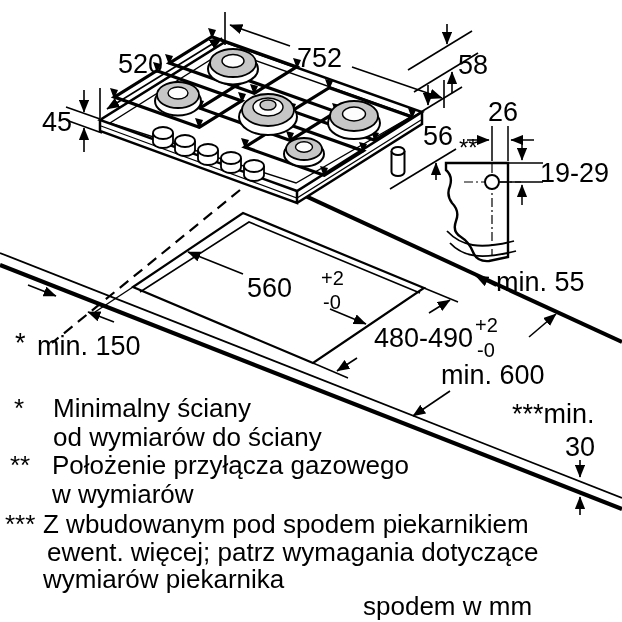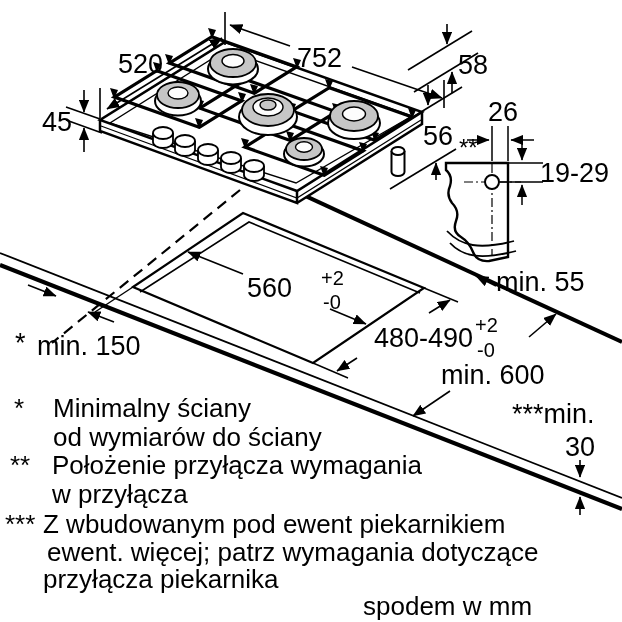--- a/index.html
+++ b/index.html
@@ -190,22 +190,22 @@
     <text x="512" y="423">***min.</text>
     <text x="565" y="456">30</text>
   </g>
 </svg>
 
   <div>
     <div class="t" style="left:14px;top:394px">*</div>
     <div class="t" style="left:53px;top:394px">Minimalny ściany</div>
     <div class="t" style="left:53px;top:423px">od wymiarów do ściany</div>
     <div class="t" style="left:10px;top:451px">**</div>
-    <div class="t" style="left:52px;top:451px">Położenie przyłącza wymagania</div>
-    <div class="t" style="left:52px;top:480px">w przyłącza</div>
+    <div class="t" style="left:52px;top:451px">Położenie przyłącza gazowego</div>
+    <div class="t" style="left:52px;top:480px">w wymiarów</div>
     <div class="t" style="left:5px;top:510px">***</div>
-    <div class="t" style="left:43px;top:510px">Z wbudowanym pod ewent piekarnikiem</div>
+    <div class="t" style="left:43px;top:510px">Z wbudowanym pod spodem piekarnikiem</div>
     <div class="t" style="left:47px;top:538px">ewent. więcej; patrz wymagania dotyczące</div>
-    <div class="t" style="left:43px;top:565px">przyłącza piekarnika</div>
+    <div class="t" style="left:43px;top:565px">wymiarów piekarnika</div>
     <div class="t" style="left:363px;top:592px">spodem w mm</div>
   </div>
 
 </div>
 
 </body></html>

